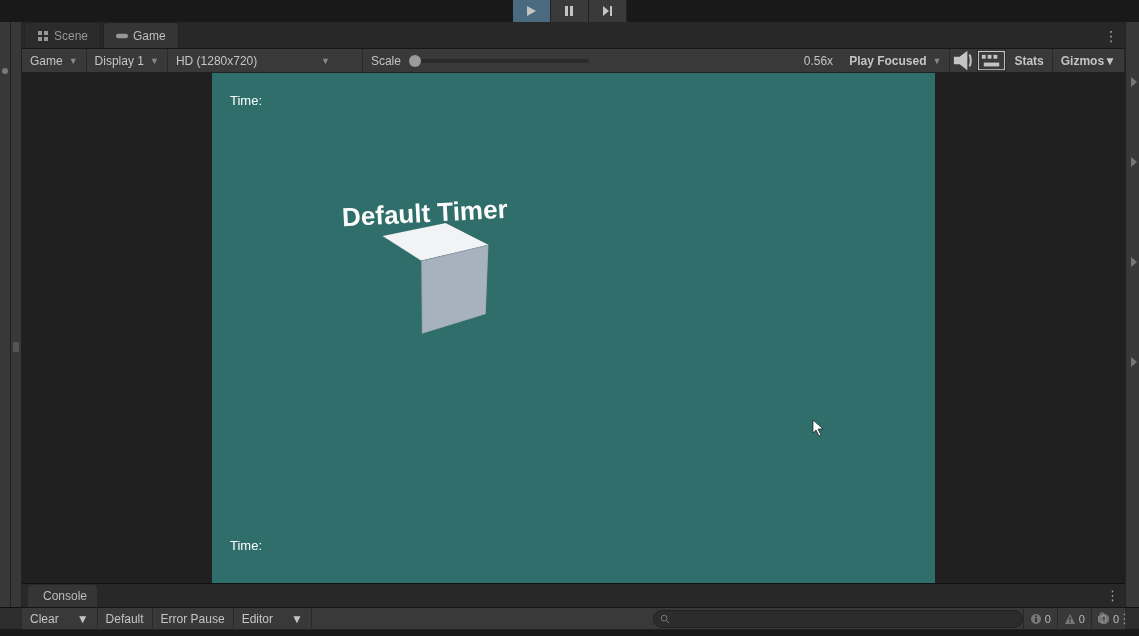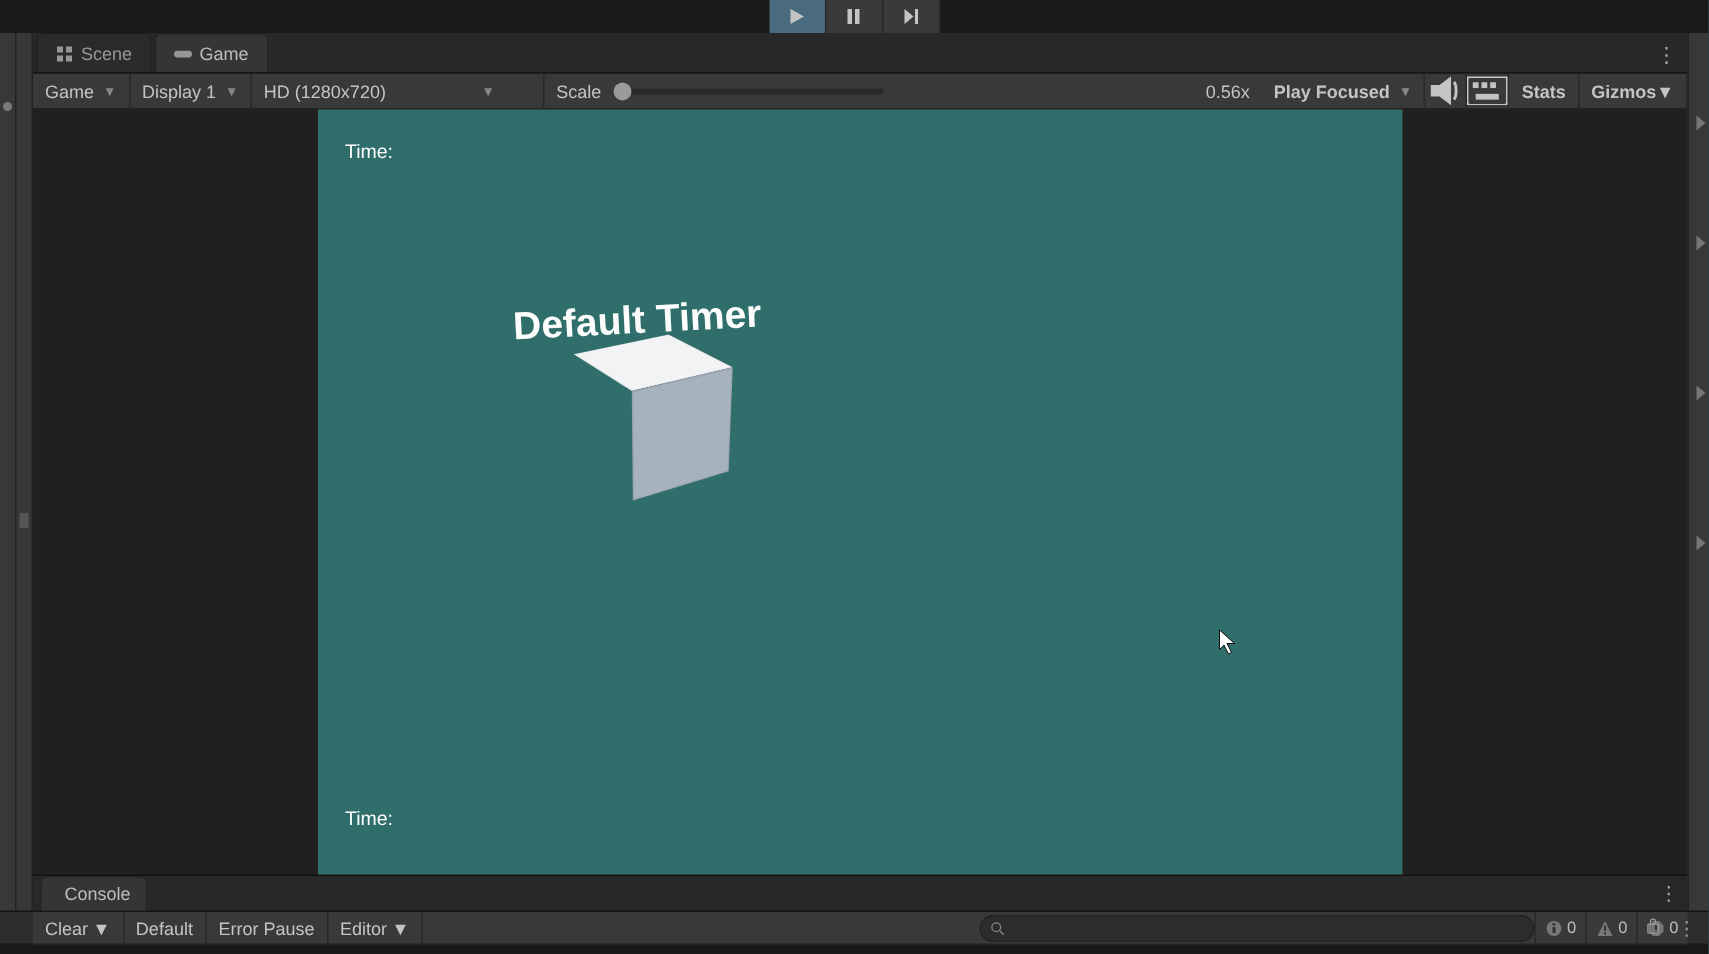--- a/index.html
+++ b/index.html
@@ -55,21 +55,21 @@
   .f-top   { background: #f1f3f5; transform: rotateX(90deg) translateZ(37.5px); }
   .cursor { position: absolute; top: 346px; left: 600px; }
   .cursor svg { width: 14px; height: 18px; }
 
   
   .console { height: 97px; display: flex; flex-direction: column; border-top: 1px solid #111; }
   .console-tabbar { height: 24px; background: #282828; display: flex; align-items: flex-end; position: relative; border-bottom: 1px solid #161616; }
   .console-tab { height: 22px; padding: 0 10px; display: flex; align-items: center; gap: 5px; background: #353535; border-radius: 4px 4px 0 0; font-size: 12px; color: #bdbdbd; margin-left: 6px; }
   .console-tabbar .kebab { position: absolute; right: 6px; top: 4px; color: #aaa; }
   .console-toolbar { height: 22px; background: #393939; display: flex; align-items: center; font-size: 12px; border-bottom: 1px solid #222; }
-  .cbtn { height: 22px; padding: 0 8px; display: flex; align-items: center; border-right: 1px solid #292929; gap: 3px; }
+  .cbtn { height: 22px; padding: 0 8px; display: flex; align-items: center; border-right: 1px solid #292929; gap: 18px; }
   .console-toolbar .search { margin-left: auto; width: 370px; height: 18px; background: #2c2c2c; border: 1px solid #222; border-radius: 9px; display: flex; align-items: center; padding: 0 6px; }
   .console-toolbar .search svg { width: 10px; height: 10px; fill: #888; }
   .badge { height: 22px; padding: 0 6px; display: flex; align-items: center; gap: 3px; border-left: 1px solid #292929; font-size: 11px; color: #bbb; }
   .badge svg { width: 12px; height: 12px; }
   .console-body { flex: 1; background: #303030; }
 
   
   .footer { height: 22px; background: #2d2d2d; border-top: 1px solid #111; display: flex; align-items: center; justify-content: flex-end; padding: 0 8px; gap: 10px; color: #9a9a9a; font-size: 13px; }
   .footer svg { width: 12px; height: 12px; fill: #9a9a9a; }
 </style>

